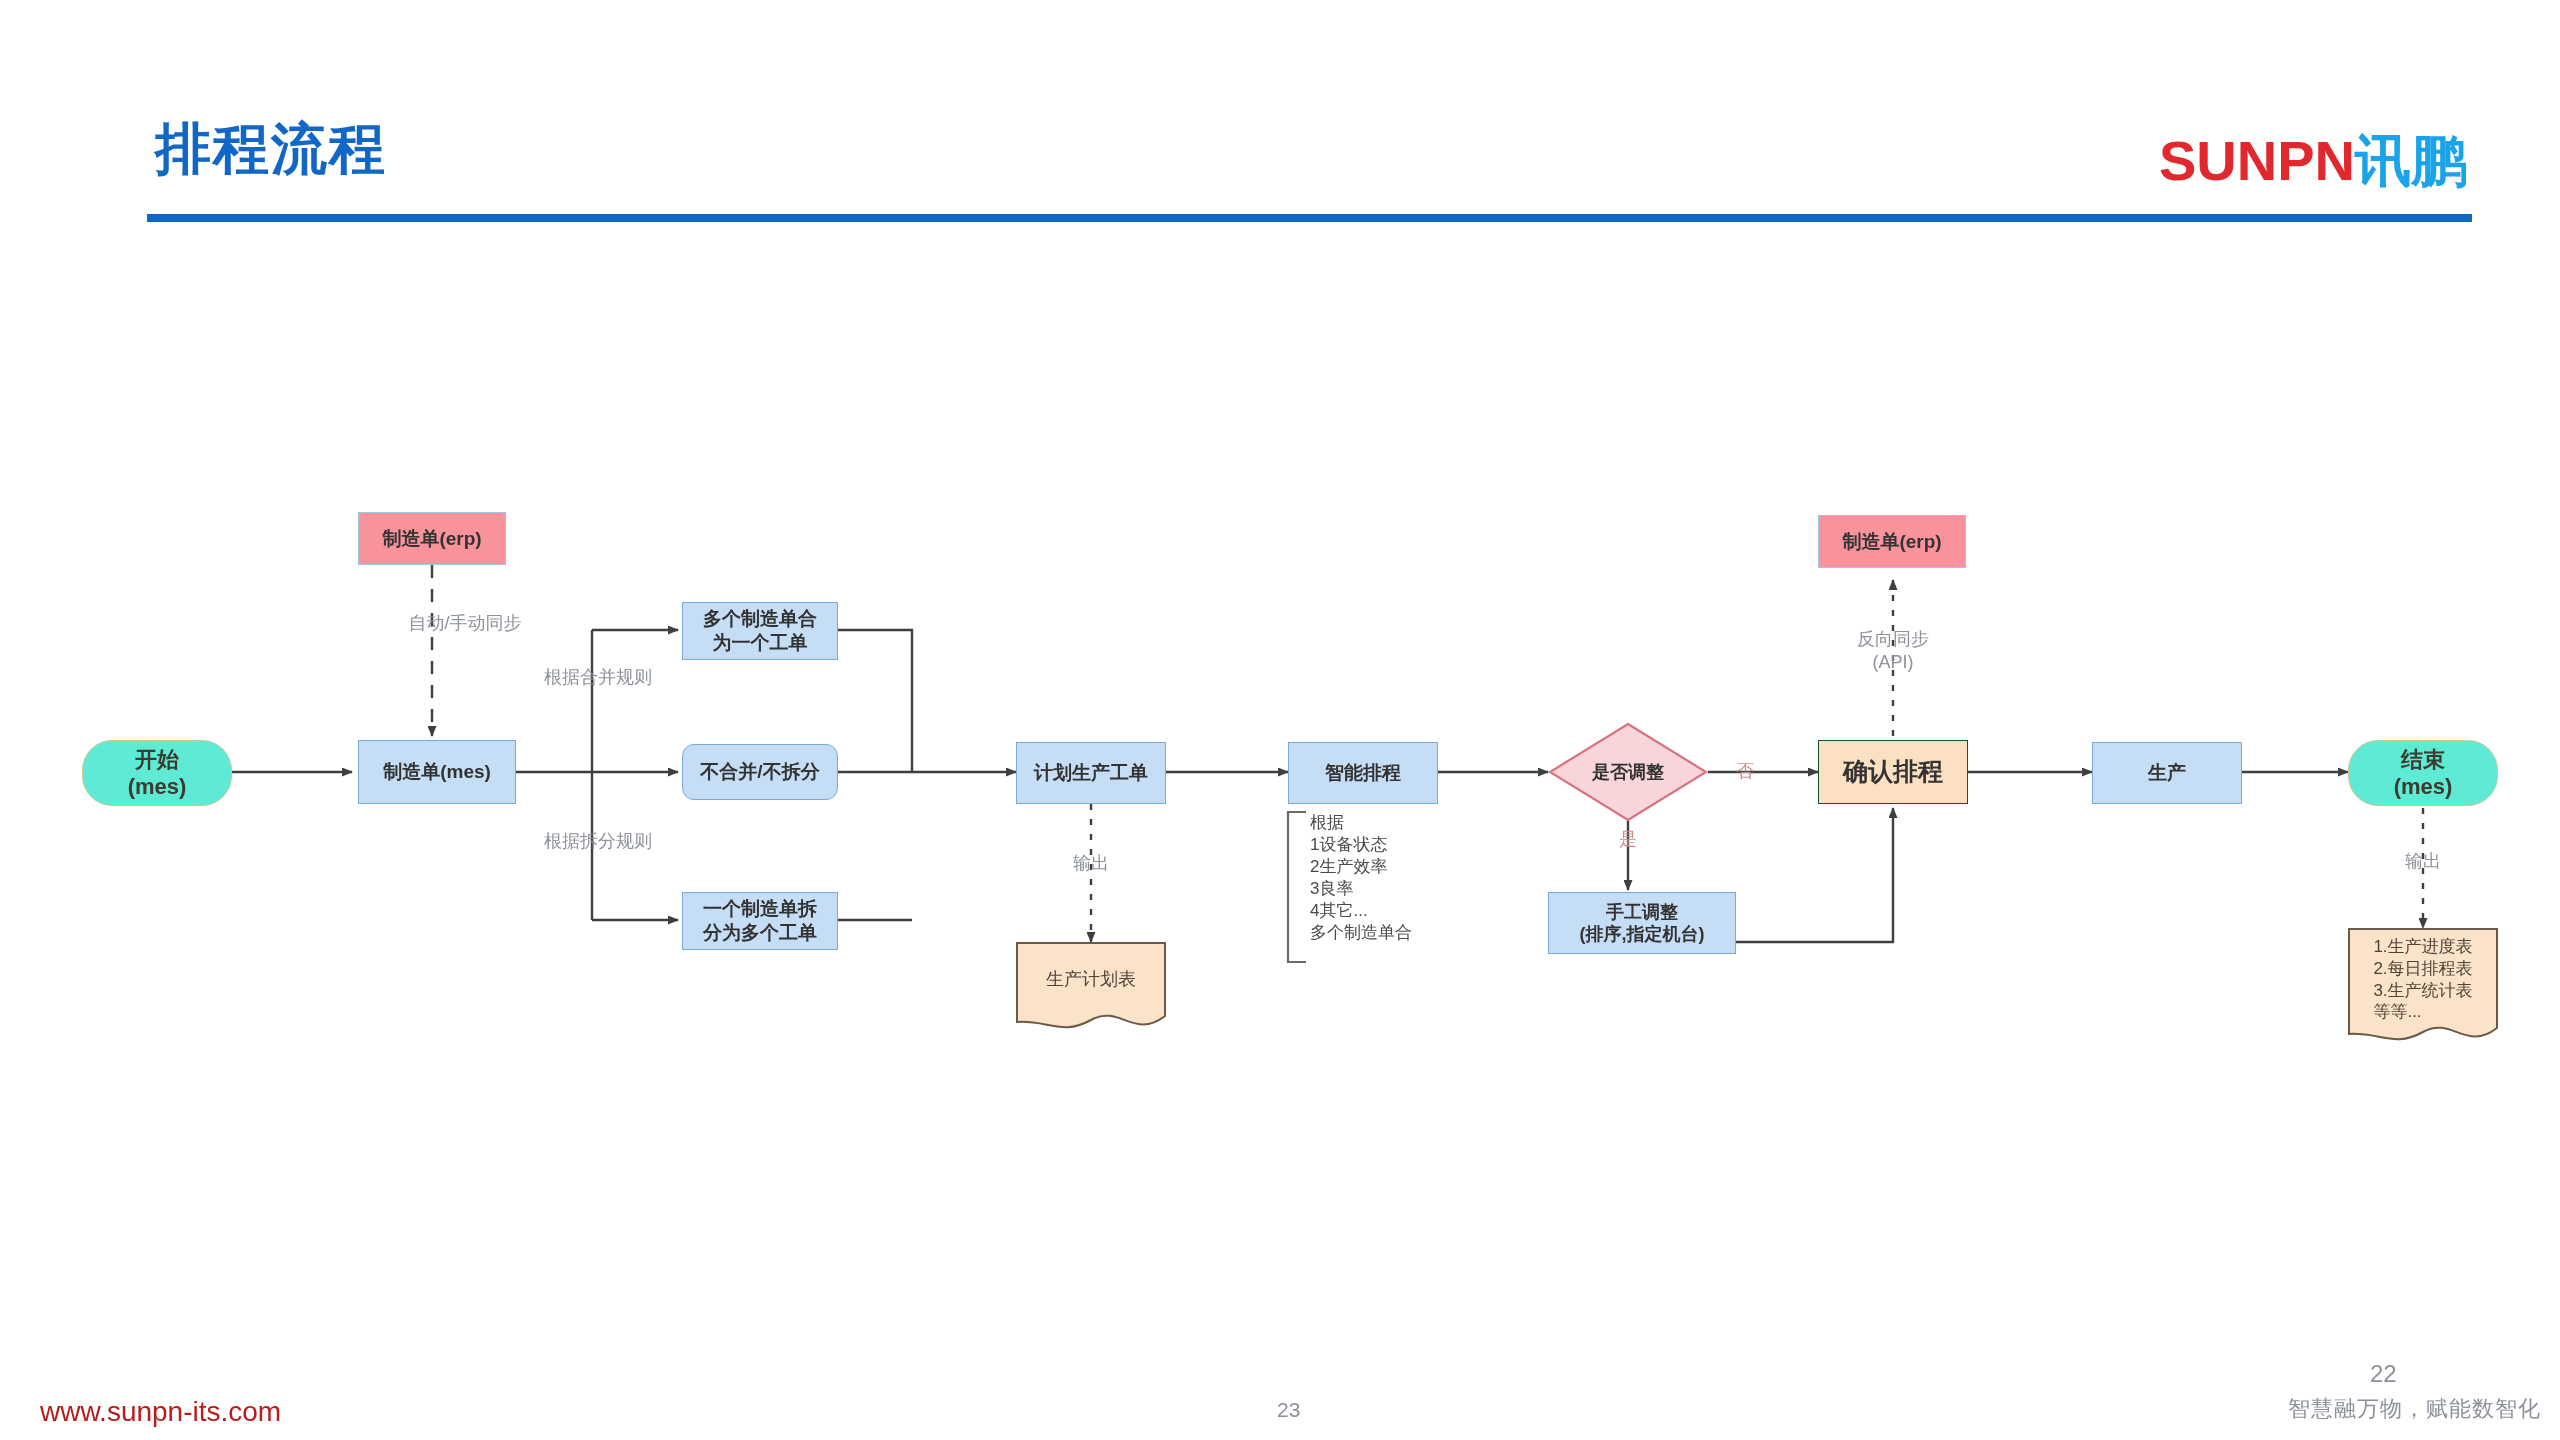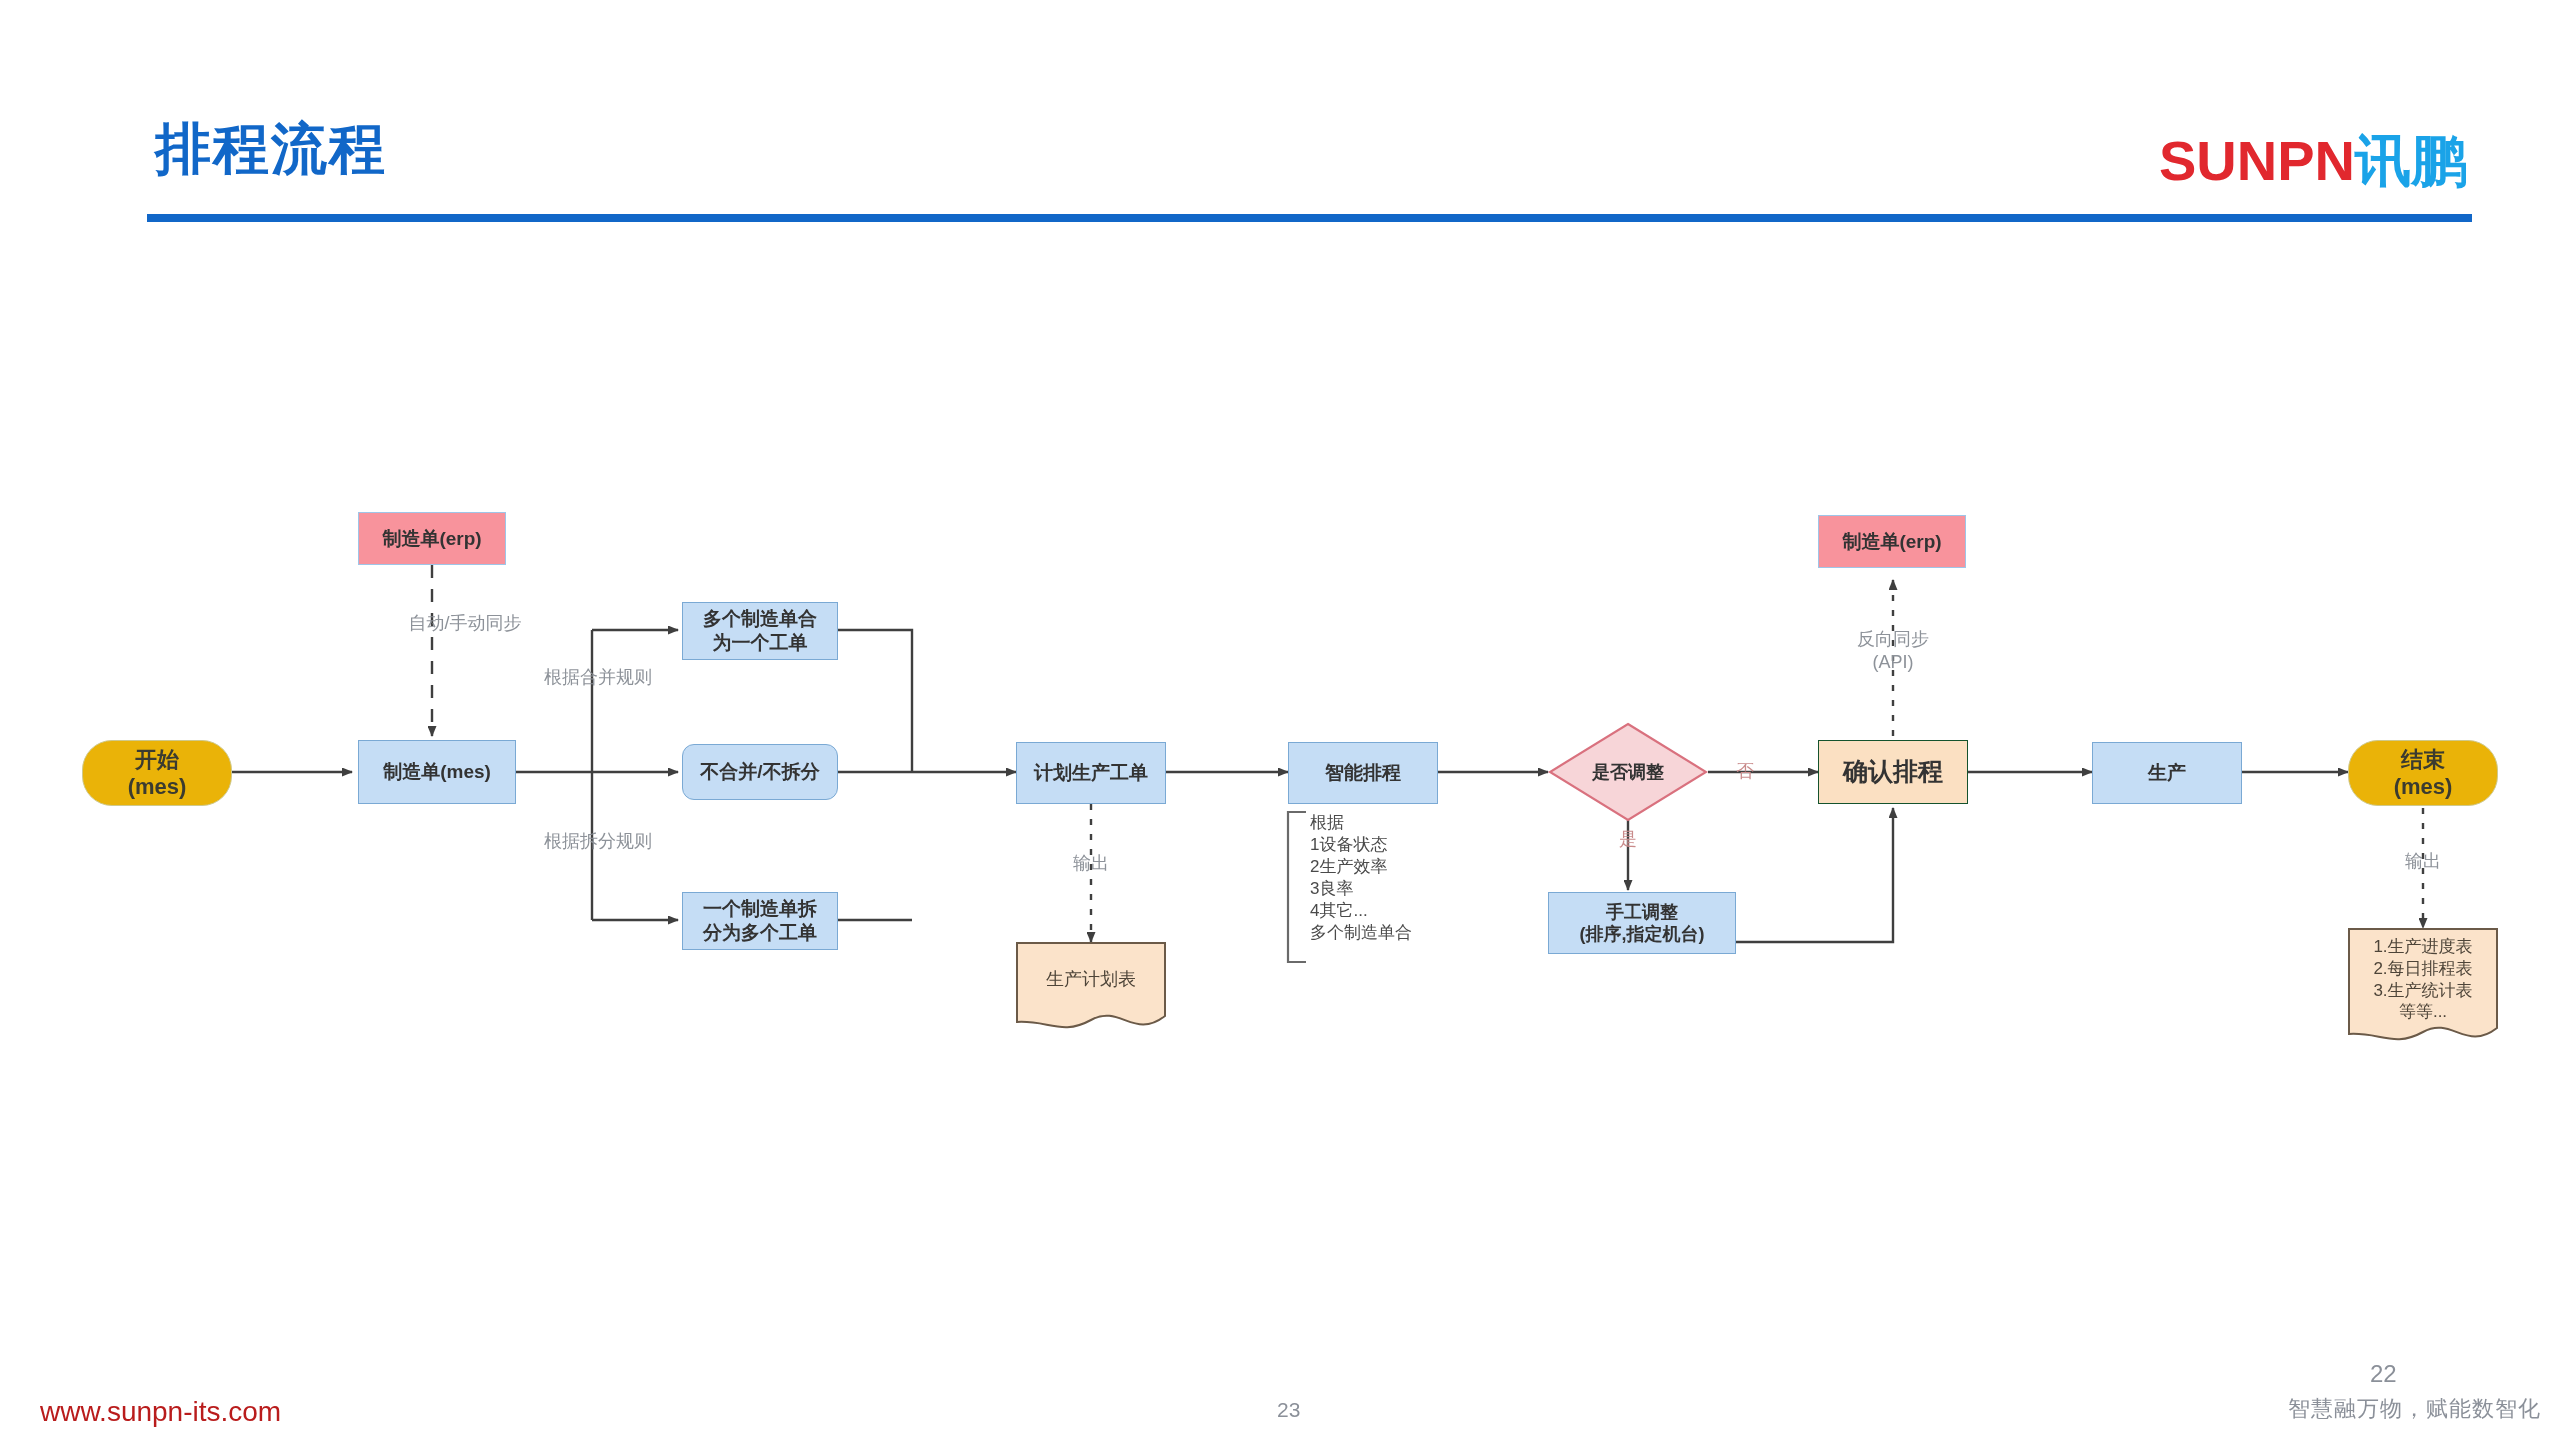--- a/index.html
+++ b/index.html
@@ -107,21 +107,21 @@
     background: #f8939c;
     border: 1px solid #9ec5e8;
     font-size: 19px;
   }
   .node-orange {
     background: #fbe0c2;
     border: 1px solid #14532d;
     font-size: 25px;
   }
   .node-terminal {
-    background: #eab308;
+    background: #5eead4;
     border: 1px solid #cfc98c;
     border-radius: 30px;
     font-size: 22px;
     color: #3b3b30;
   }
   .node-diamond-wrap {
     position: absolute;
   }
   .node-diamond-wrap .dia-shape {
     position: absolute;
@@ -147,21 +147,21 @@
   .node-doc .doc-shape {
     position: absolute; left: 0; top: 0; width: 100%; height: 100%;
   }
   .node-doc .doc-label {
     position: absolute;
     left: 0; top: 0; width: 100%;
     display: flex;
     flex-direction: column;
     align-items: center;
     justify-content: flex-start;
-    text-align: center;
+    text-align: left;
     font-size: 18px;
     color: #4d4438;
     line-height: 1.28;
     white-space: pre-line;
   }
 
   
   .edge-label {
     position: absolute;
     font-size: 18px;

